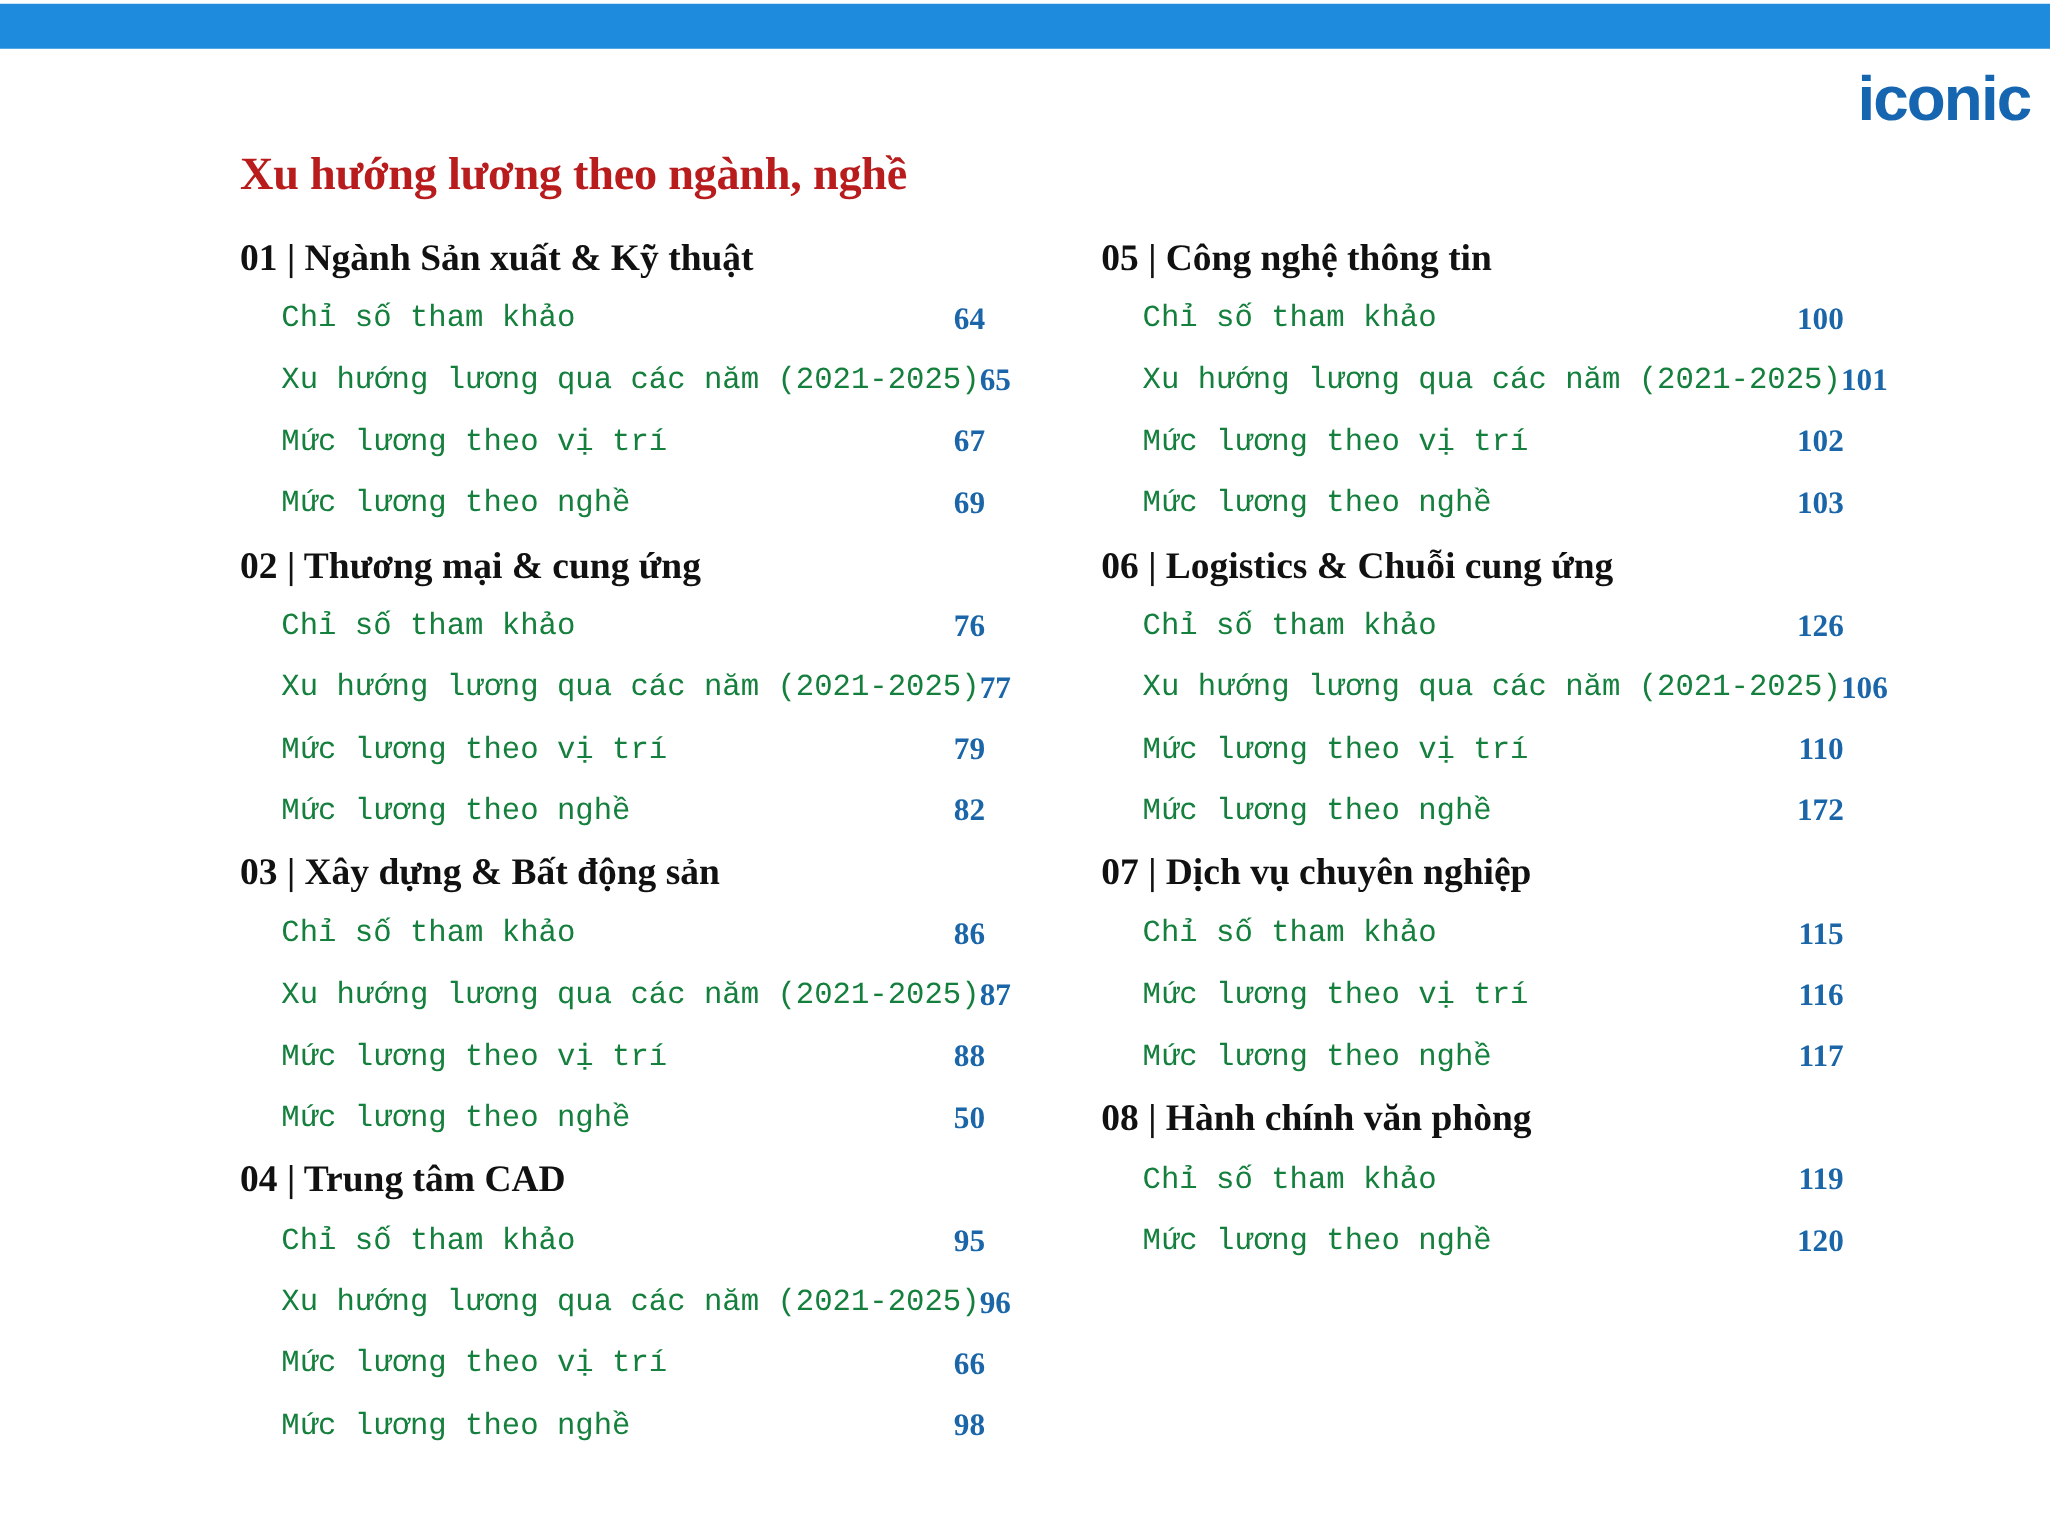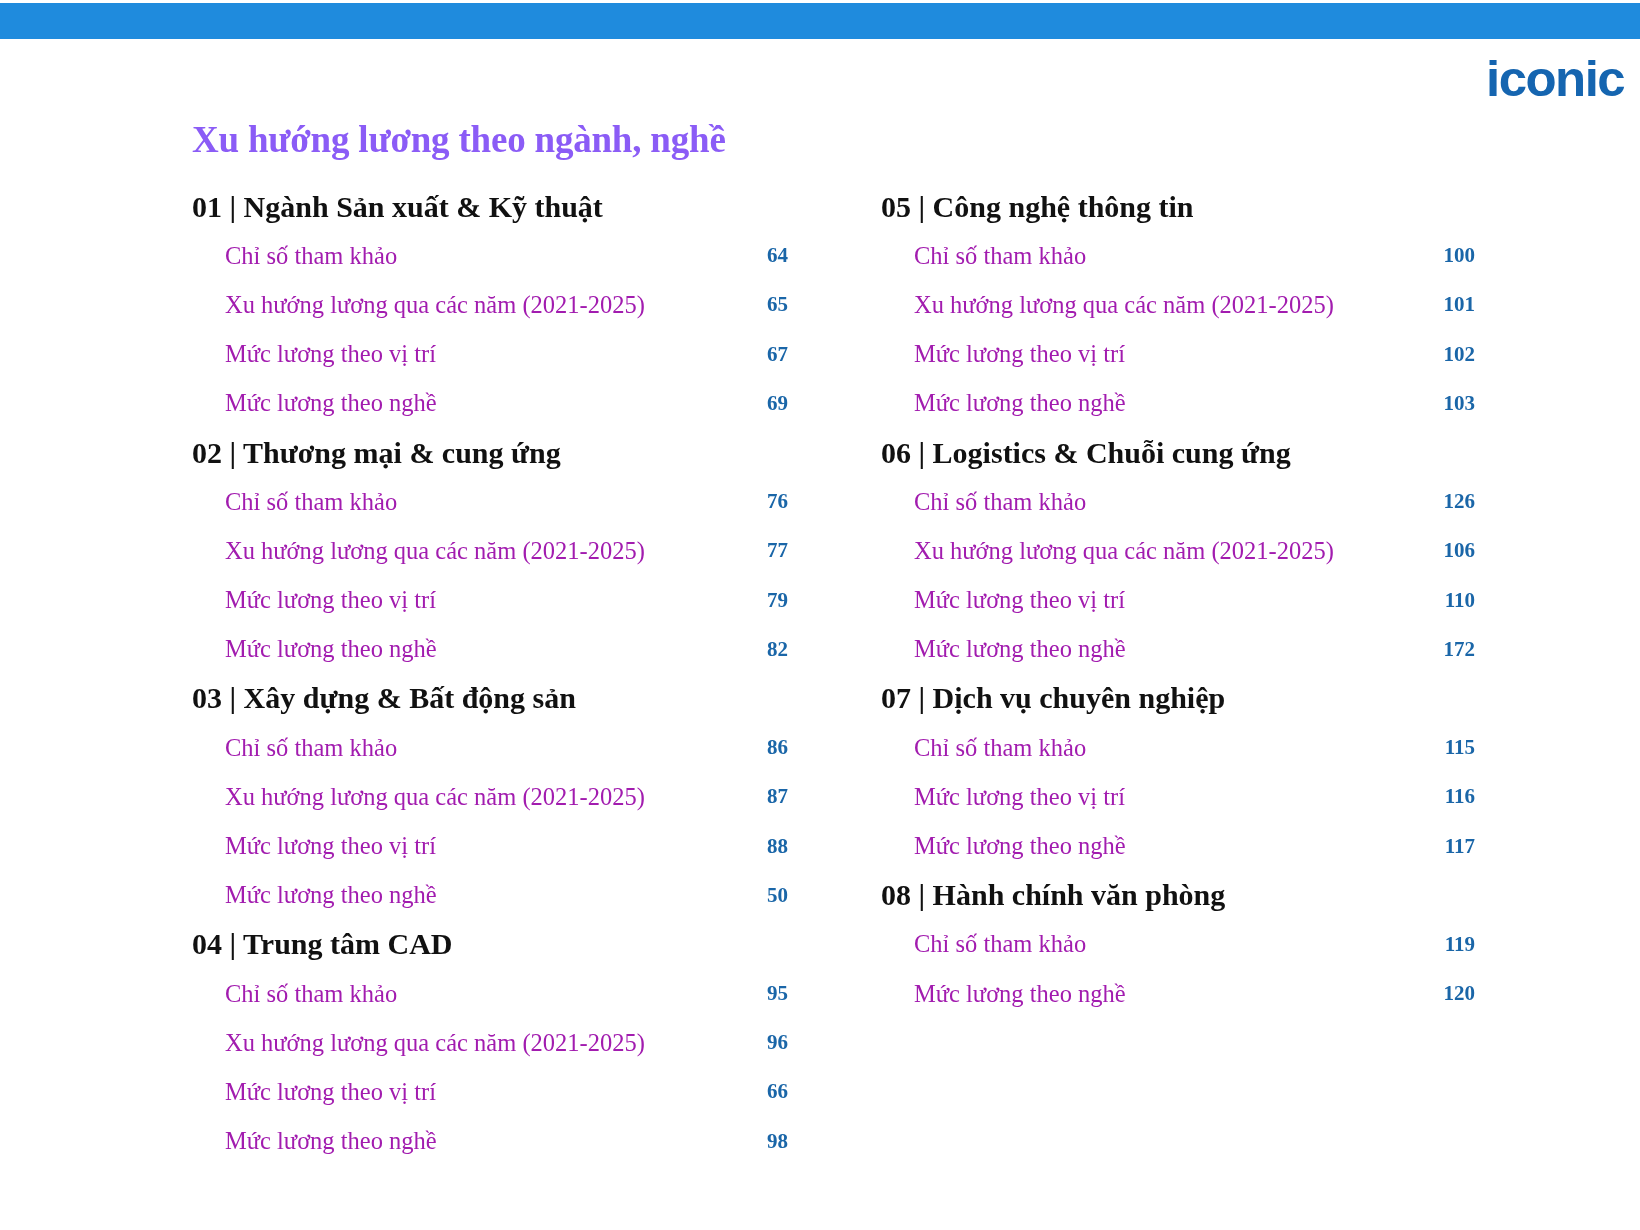--- a/index.html
+++ b/index.html
@@ -37,21 +37,21 @@
       transform-origin: left top;
     }
     .page-title {
       position: absolute;
       left: 192px;
       top: 118px;
       margin: 0;
       font-family: "Liberation Serif", "DejaVu Serif", serif;
       font-weight: 700;
       font-size: 37px;
-      color: #8b5cf6;
+      color: #b91c1c;
       line-height: 44px;
       letter-spacing: -0.2px;
     }
     .column {
       position: absolute;
       top: 182px;
     }
     .column.left { left: 192px; width: 596px; }
     .column.right { left: 881px; width: 594px; }
 
@@ -63,27 +63,28 @@
     }
     .section-heading {
       font-weight: 700;
       font-size: 30px;
       color: #111111;
       white-space: nowrap;
     }
     .entry-label {
       padding-left: 33px;
       font-size: 24.5px;
-      color: #a21caf;
+      color: #15803d;
       white-space: nowrap;
       flex: 1;
+      font-family: Liberation Mono, monospace;
     }
     .entry-page {
       font-weight: 700;
-      font-size: 21px;
+      font-size: 25px;
       color: #1A66A8;
       text-align: right;
       white-space: nowrap;
     }
     .entry {
       cursor: pointer;
     }
   </style>
 </head>
 <body>

